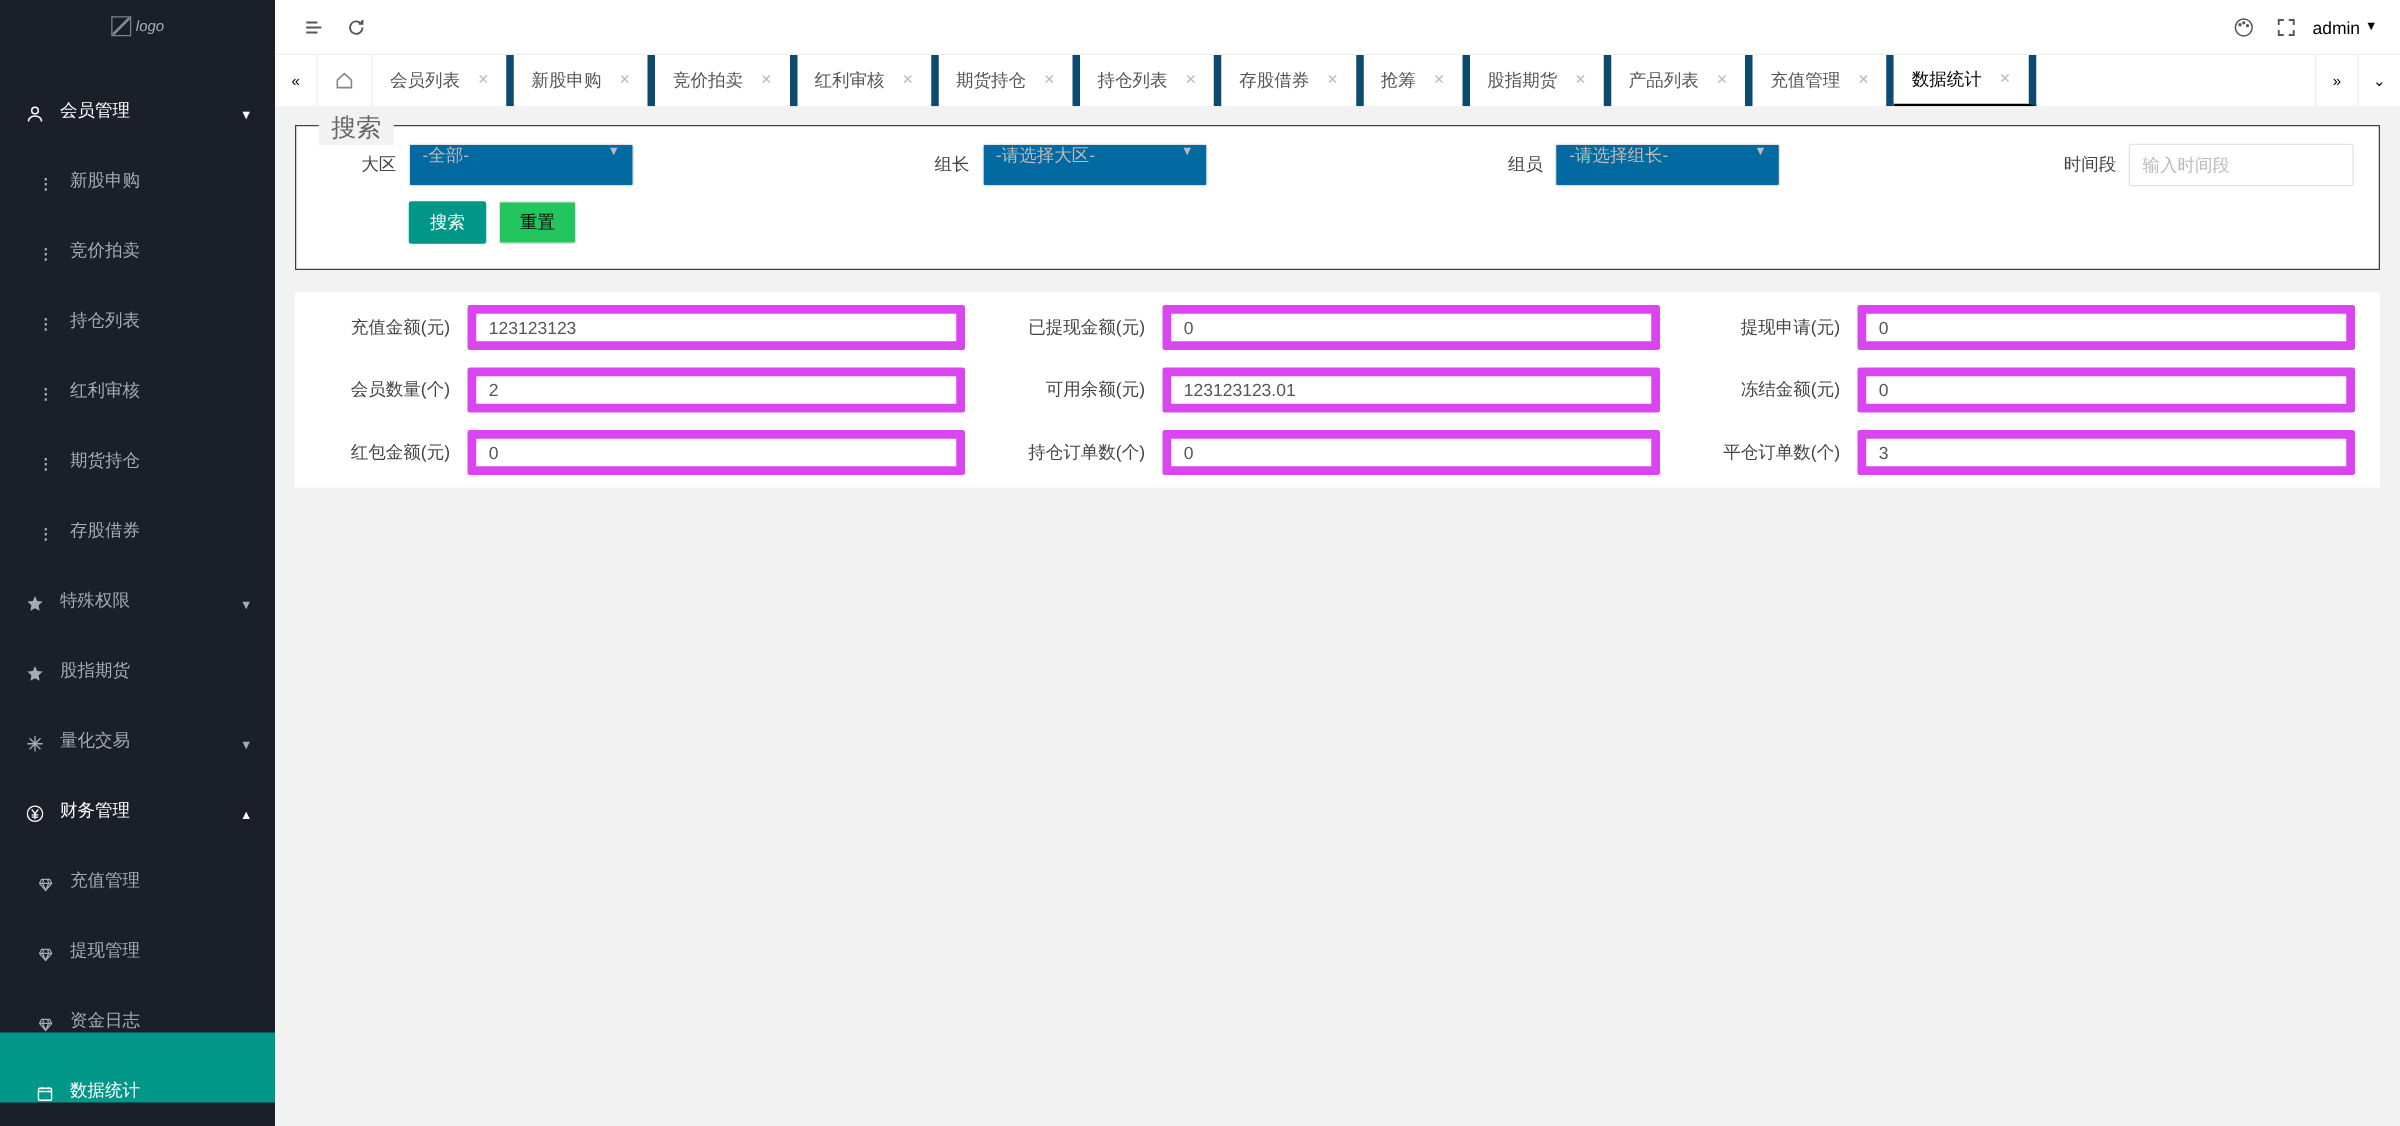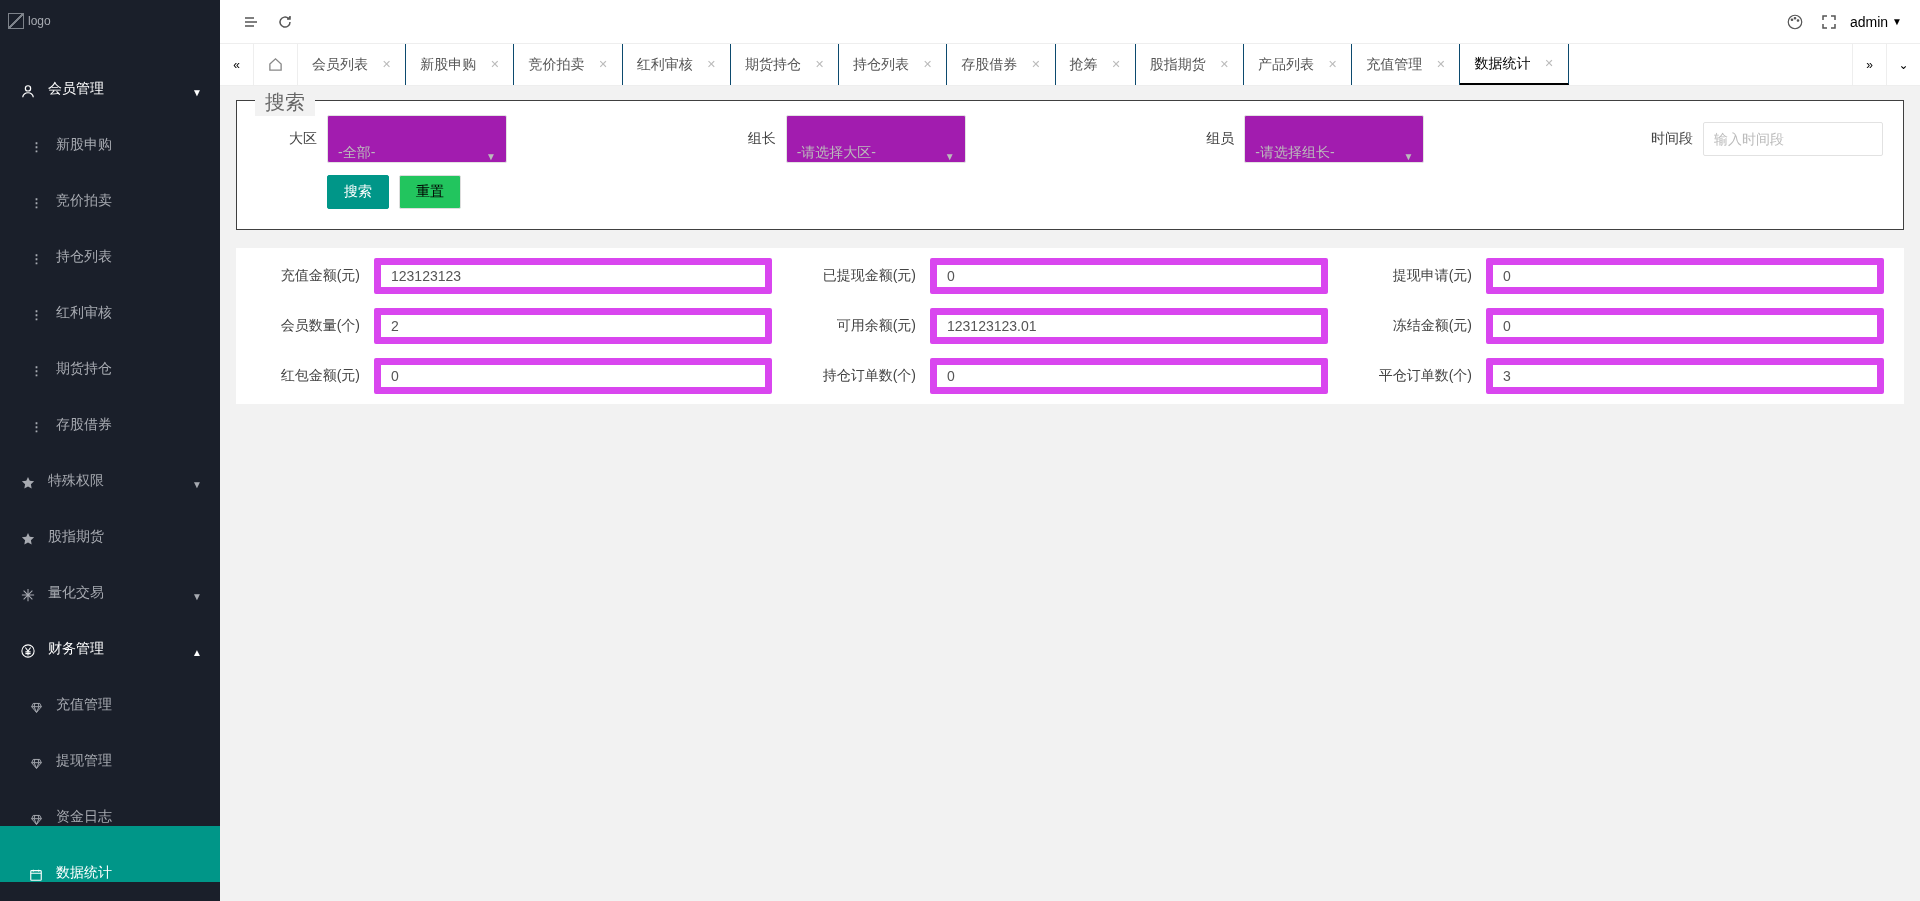--- a/index.html
+++ b/index.html
@@ -28,22 +28,23 @@
       width: 6px;
     }
     .sidebar::-webkit-scrollbar-thumb {
       background: rgba(255,255,255,.1);
       border-radius: 3px;
     }
     .logo {
       height: 42px;
       display: flex;
       align-items: center;
-      justify-content: flex-start;
+      justify-content: center;
       padding: 8px;
+      font-style: italic;
     }
     .logo-broken {
       display: flex;
       align-items: center;
       gap: 4px;
       font-size: 12px;
     }
     .logo-broken::before {
       content: "";
       display: inline-block;
@@ -167,21 +168,21 @@
       flex: 1;
       display: flex;
       align-items: stretch;
       overflow: hidden;
     }
     .tabs .tab {
       padding: 0 14px;
       display: inline-flex;
       align-items: center;
       gap: 14px;
-      border-right: 1px solid #0c4a6e;
+      border-right: 6px solid #0c4a6e;
       font-size: 14px;
       cursor: pointer;
       white-space: nowrap;
       color: #555;
       position: relative;
       text-align: center;
     }
     .tabs .tab .tclose {
       font-size: 11px;
       color: #bbb;
@@ -225,30 +226,30 @@
       align-items: center;
     }
     .frm-label {
       width: 70px;
       text-align: right;
       font-size: 14px;
       color: #444;
       padding-right: 10px;
     }
     .frm-input, .frm-select {
-      height: 48px;
+      height: 34px;
       border: 1px solid #e2e2e2;
       border-radius: 2px;
       padding: 0 30px 0 10px;
       font-size: 14px;
       color: #555;
-      background: #a21caf;
+      background: #0369a1;
       position: relative;
       display: inline-flex;
-      align-items: flex-end;
+      align-items: flex-start;
       min-width: 180px;
     }
     .frm-select {
       cursor: pointer;
     }
     .frm-select .caret {
       position: absolute;
       right: 10px;
       color: #bbb;
       font-size: 10px;

